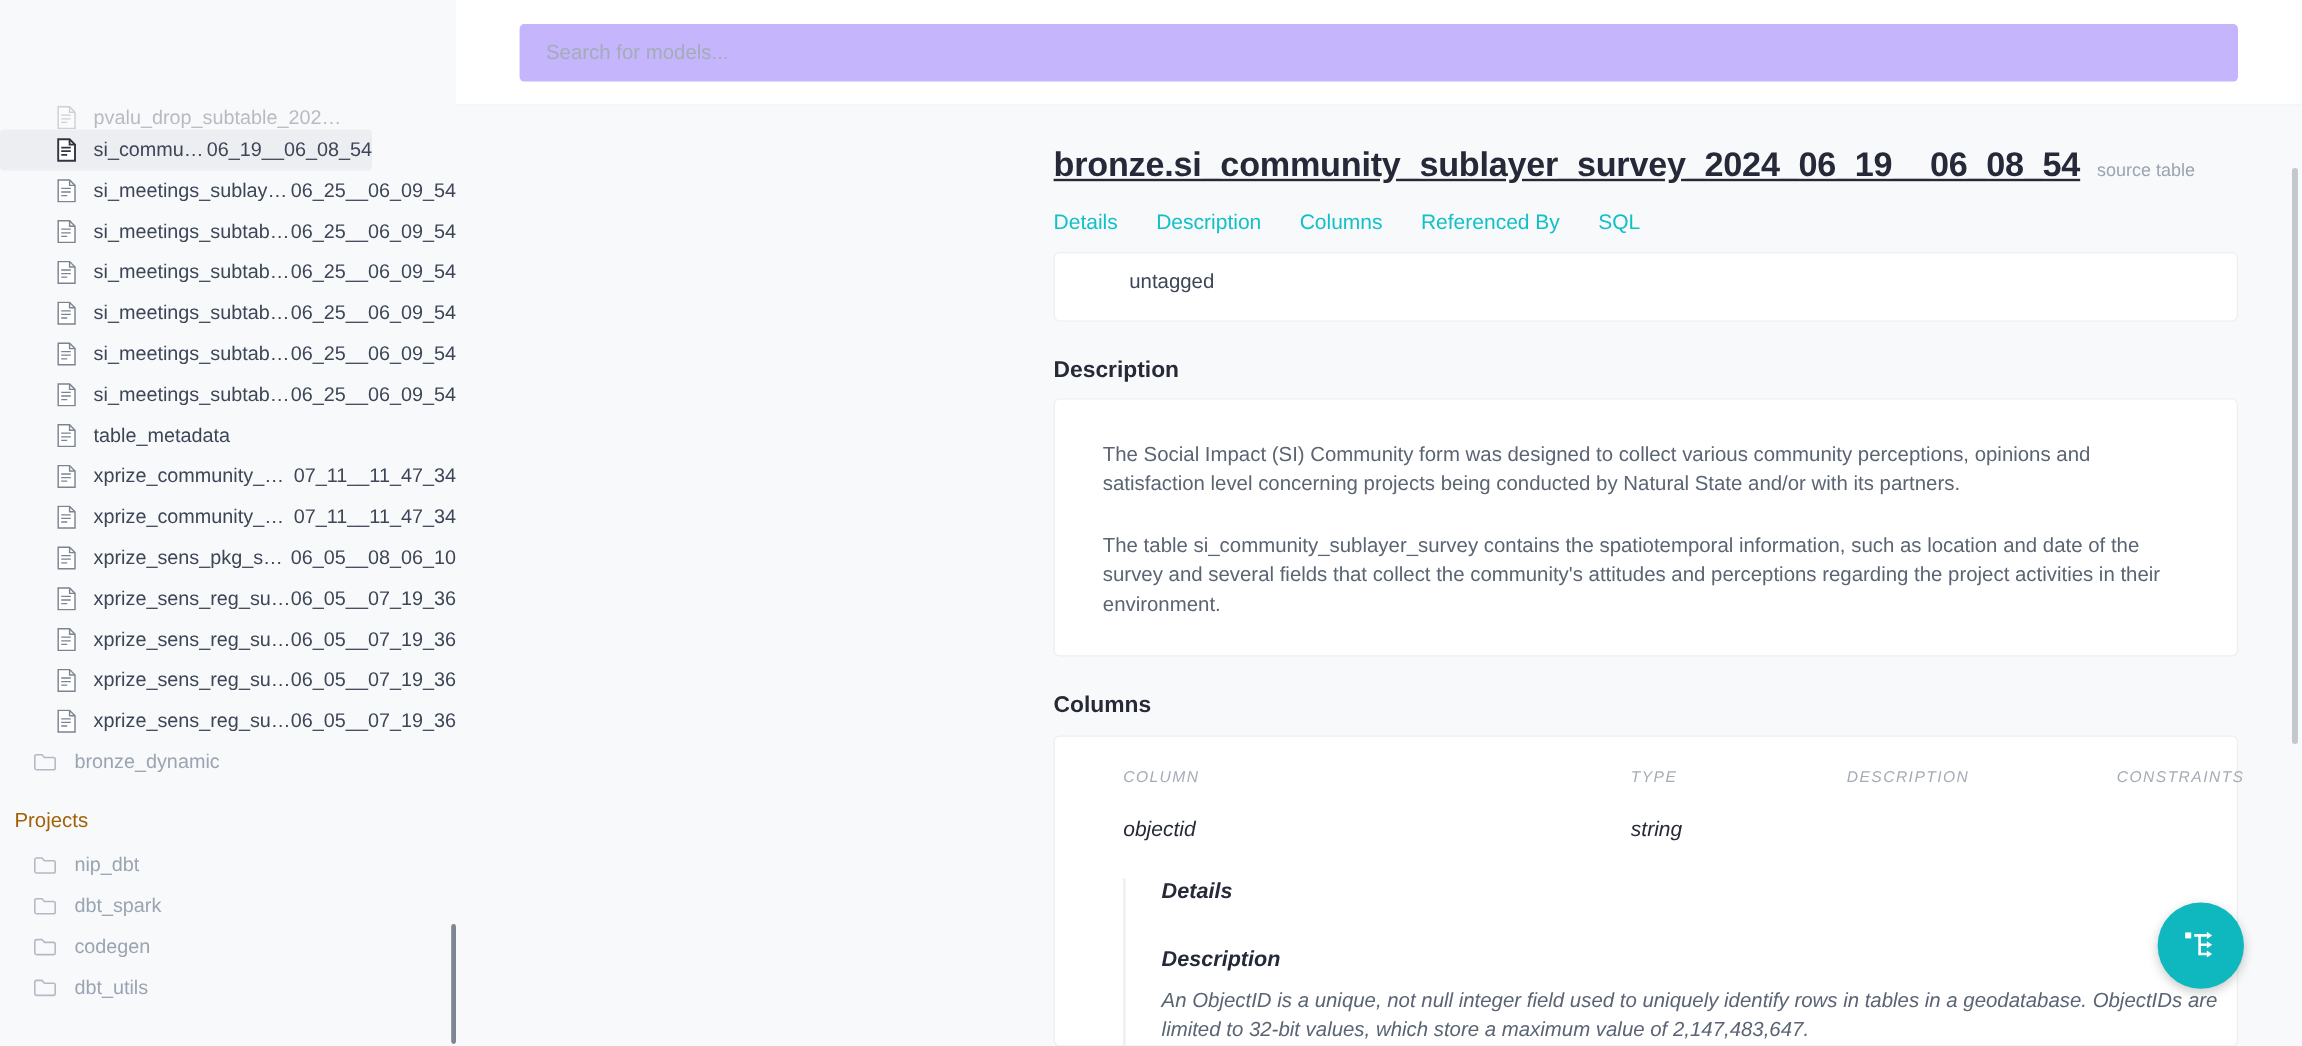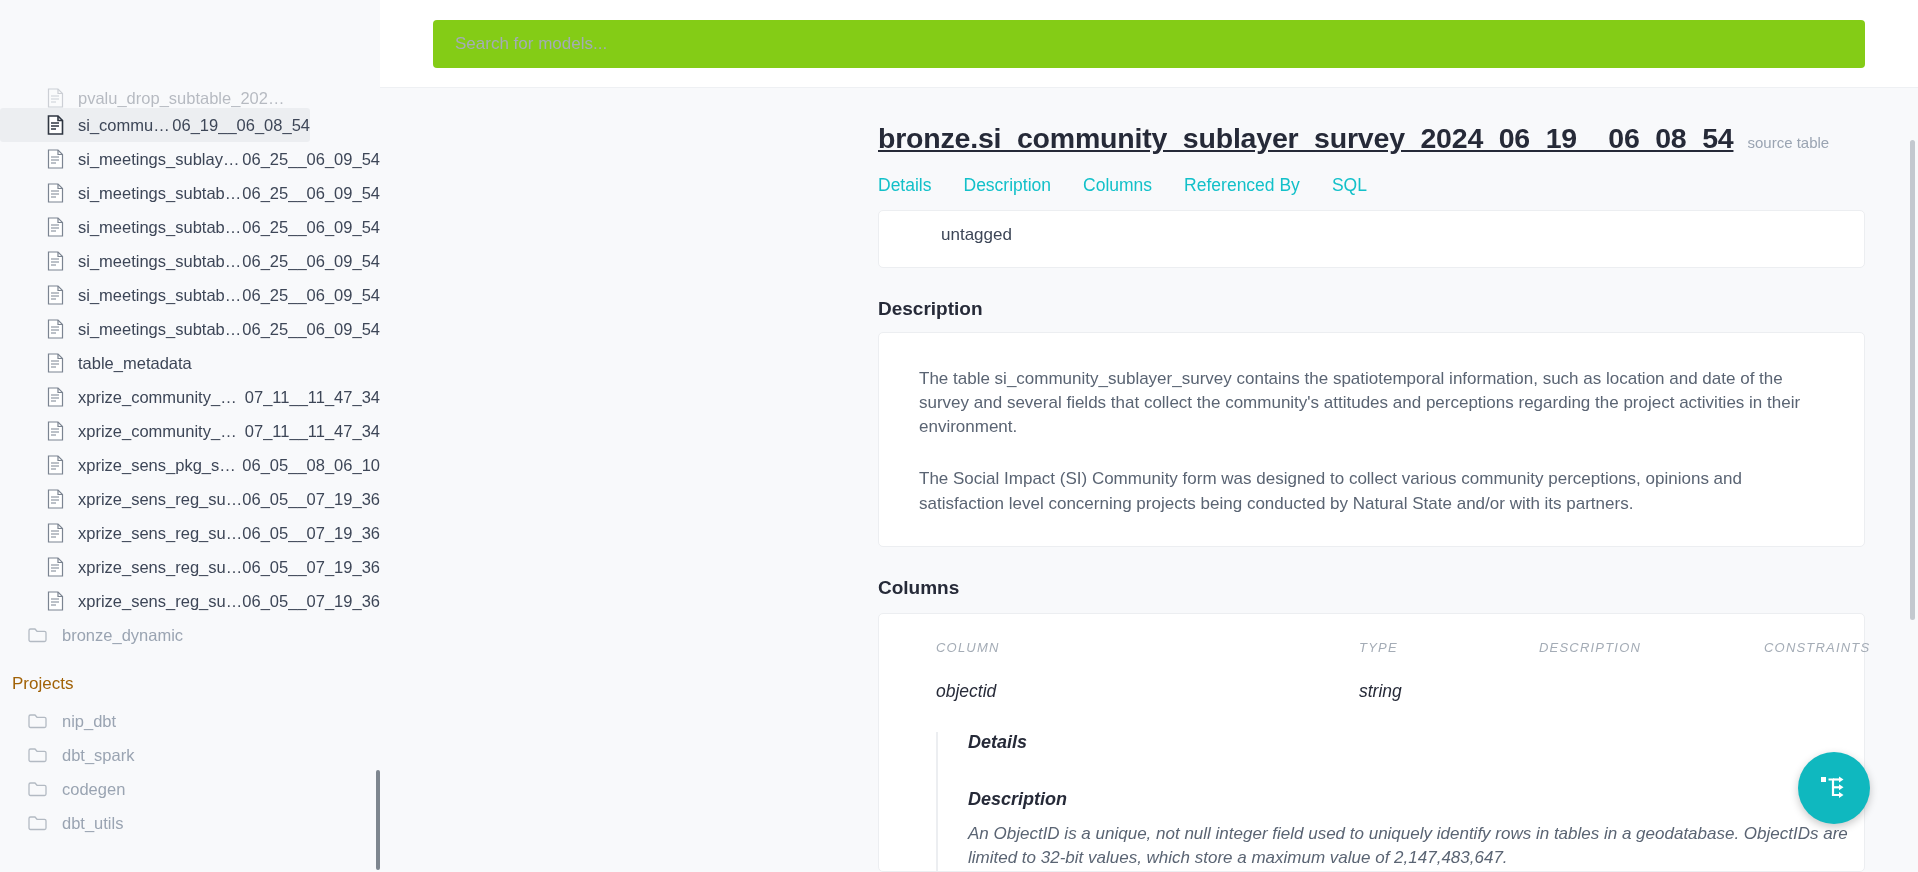--- a/index.html
+++ b/index.html
@@ -127,21 +127,21 @@
     height: 88px;
     background: #ffffff;
     display: flex;
     align-items: center;
     padding: 0 53px;
     border-bottom: 1px solid #eef0f3;
   }
   .search-box {
     flex: 1 1 auto;
     height: 48px;
-    background: #84cc16;
+    background: #c4b5fd;
     border: none;
     border-radius: 4px;
     padding: 0 22px;
     font-size: 17px;
     color: #3d4657;
     font-family: "Liberation Sans", sans-serif;
     outline: none;
   }
   .search-box::placeholder { color: #a4acb6; }
 
@@ -547,22 +547,22 @@
           </div>
       </div>
 
       <div class="card tagcard">
         <span>untagged</span>
       </div>
 
       <div class="sec-h">Description</div>
 
       <div class="card desccard">
+        <p>The Social Impact (SI) Community form was designed to collect various community perceptions, opinions and satisfaction level concerning projects being conducted by Natural State and/or with its partners.</p>
         <p>The table si_community_sublayer_survey contains the spatiotemporal information, such as location and date of the survey and several fields that collect the community's attitudes and perceptions regarding the project activities in their environment.</p>
-        <p>The Social Impact (SI) Community form was designed to collect various community perceptions, opinions and satisfaction level concerning projects being conducted by Natural State and/or with its partners.</p>
       </div>
 
       <div class="sec-h">Columns</div>
 
       <div class="card cols-card">
         <div class="cols-head">
           <div class="c-column">COLUMN</div>
           <div class="c-type">TYPE</div>
           <div class="c-desc">DESCRIPTION</div>
           <div class="c-cons">CONSTRAINTS</div>

